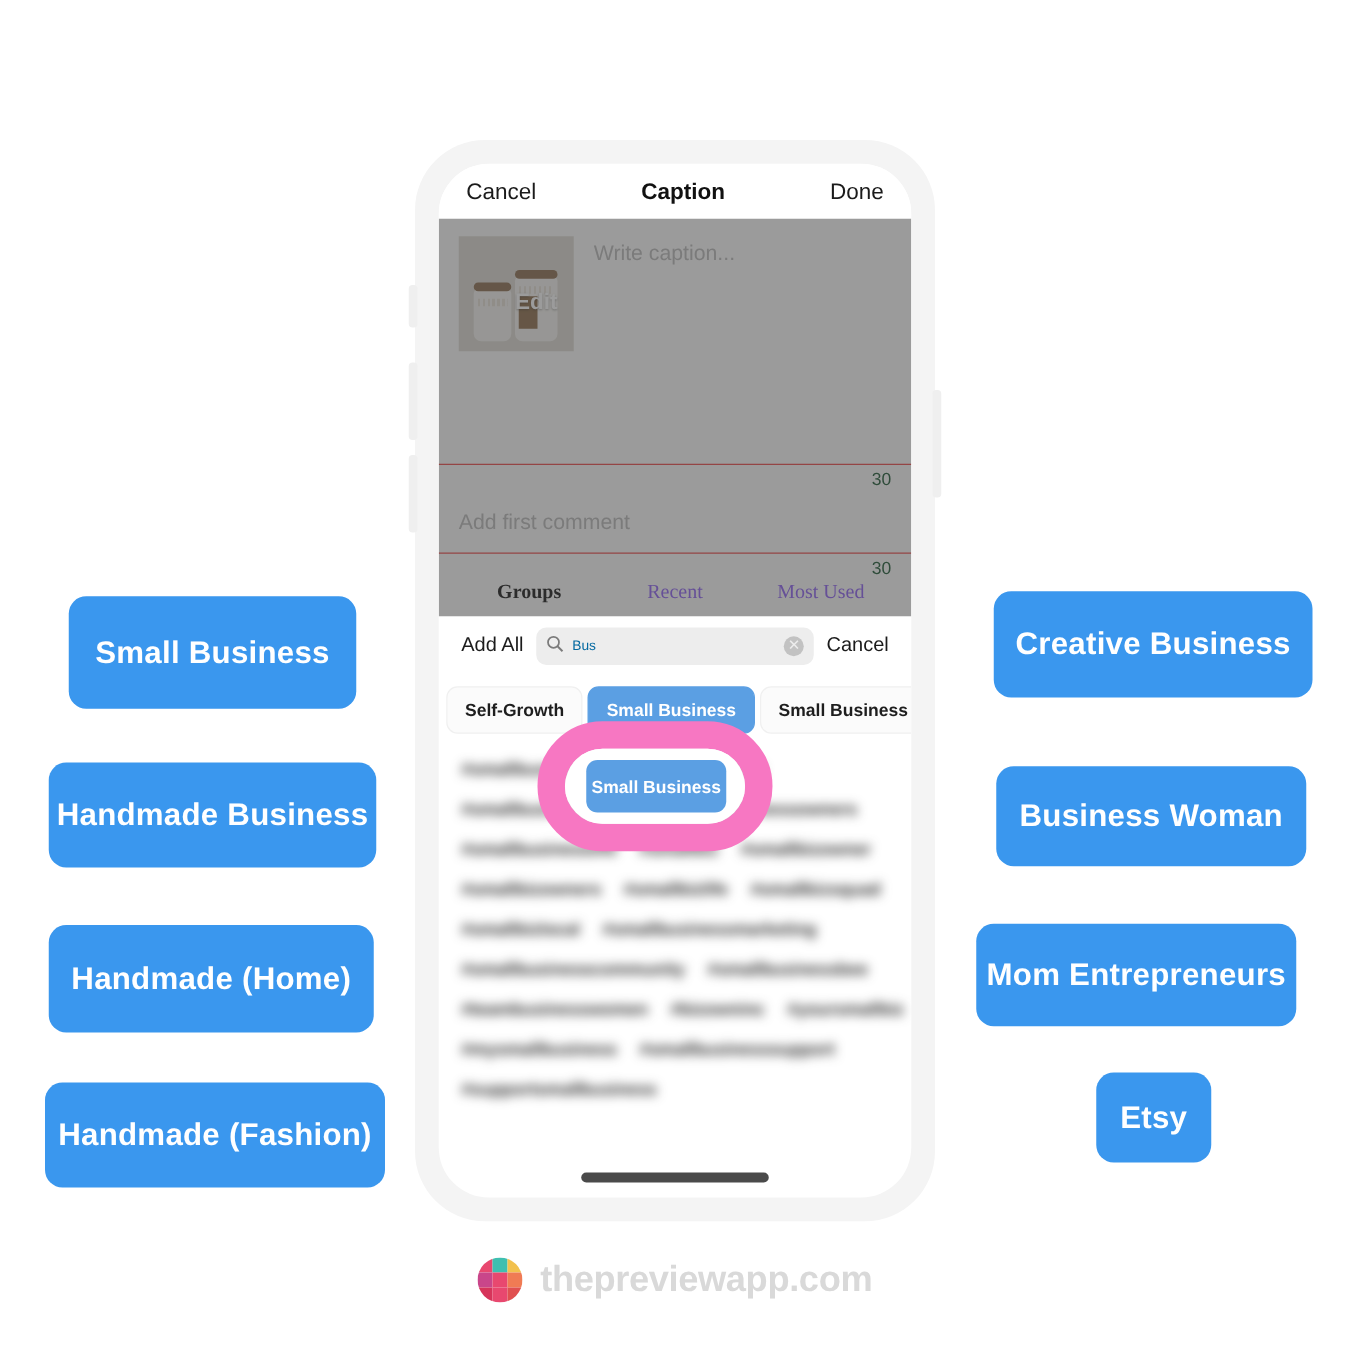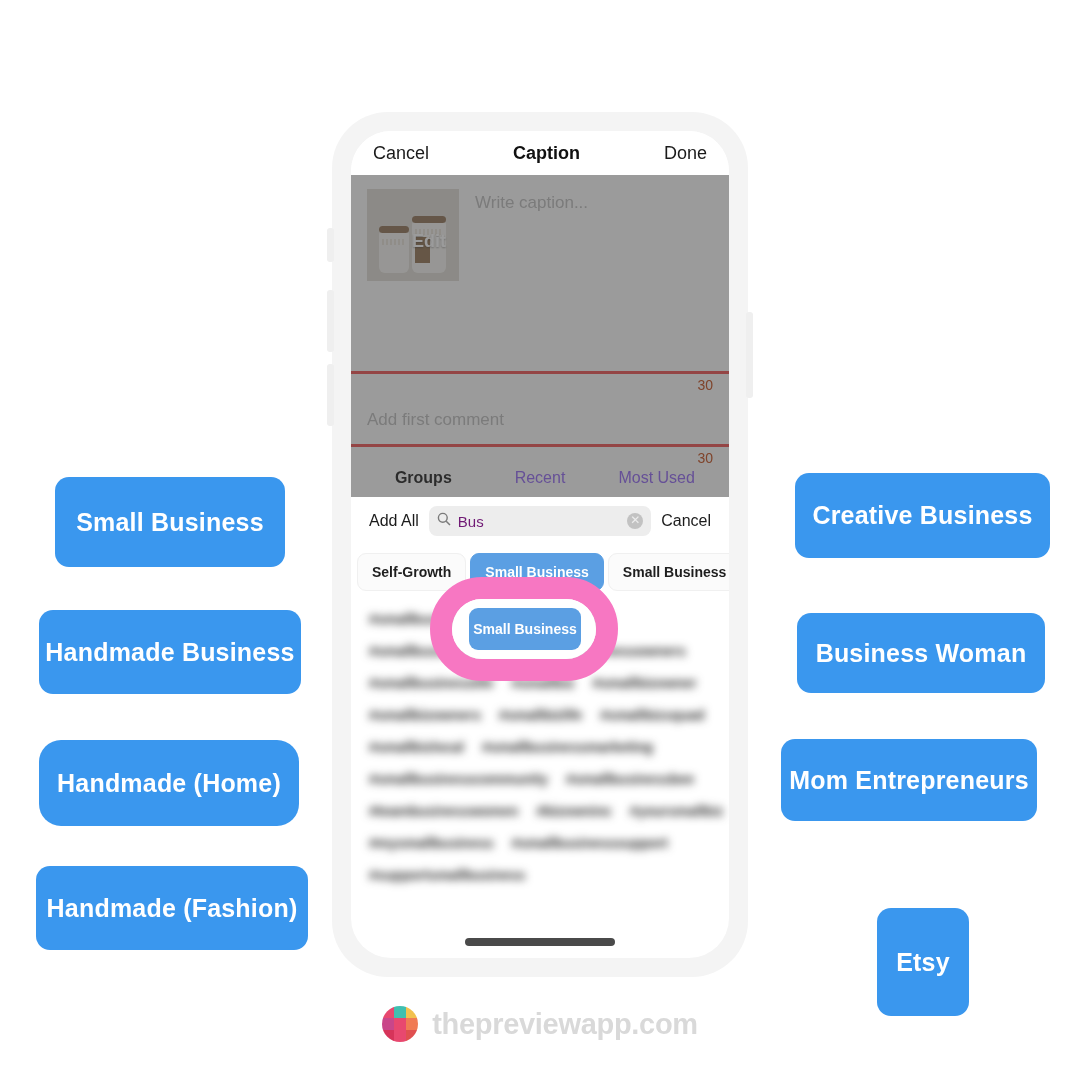--- a/index.html
+++ b/index.html
@@ -34,21 +34,21 @@
   
   #chip-small-business    { left: 55px;  top: 477px; width: 230px; height: 90px; font-size: 25px; }
   #chip-handmade-business { left: 39px;  top: 610px; width: 262px; height: 84px; font-size: 25px; }
   #chip-handmade-home     { left: 39px;  top: 740px; width: 260px; height: 86px; font-size: 25px; }
   #chip-handmade-fashion  { left: 36px;  top: 866px; width: 272px; height: 84px; font-size: 25px; }
 
   
   #chip-creative-business { left: 795px; top: 473px; width: 255px; height: 85px; font-size: 25px; }
   #chip-business-woman    { left: 797px; top: 613px; width: 248px; height: 80px; font-size: 25px; }
   #chip-mom-entrepreneurs { left: 781px; top: 739px; width: 256px; height: 82px; font-size: 25px; }
-  #chip-etsy              { left: 877px; top: 908px; width: 92px;  height: 108px; font-size: 25px; }
+  #chip-etsy              { left: 877px; top: 858px; width: 92px;  height: 72px; font-size: 25px; }
 
   
   #phone-frame {
     position: absolute;
     left: 332px;
     top: 112px;
     width: 416px;
     height: 865px;
     background: #f4f4f4;
     border-radius: 56px;
@@ -220,40 +220,41 @@
     font-weight: bold;
     text-shadow: 0 1px 2px rgba(0,0,0,.35);
     margin-left: 32px;
   }
   #caption-placeholder {
     font-size: 17px;
     color: #b9b9b9;
     padding-top: 4px;
   }
   .count-row {
-    border-top: 3px solid #ef4444;
+    border-top: 1px solid #ef4444;
     text-align: right;
     padding: 3px 16px 3px 0;
     font-size: 14px;
-    color: #c2410c;
+    color: #14532d;
   }
   #comment-row {
     padding: 14px 16px;
     font-size: 17px;
     color: #b9b9b9;
   }
   #hashtags-heading {
     padding: 12px 16px 8px 16px;
     font-size: 14px;
     color: #9d9d9d;
     letter-spacing: .4px;
   }
   #segmented-tabs {
     display: flex;
     padding: 0 14px 10px 14px;
+    font-family: Liberation Serif, serif;
   }
   #segmented-tabs > div {
     flex: 1;
     text-align: center;
     font-size: 16px;
     color: #8b5cf6;
   }
   #segmented-tabs > div.active { color: #0d0d0d; font-weight: bold; }
 
   
@@ -270,21 +271,21 @@
     flex: 1;
     height: 30px;
     background: #ededed;
     border-radius: 8px;
     display: flex;
     align-items: center;
     padding: 0 8px;
     gap: 7px;
     box-sizing: border-box;
   }
-  #search-value { font-size: 15px; color: #701a75; flex: 1; }
+  #search-value { font-size: 11px; color: #0369a1; flex: 1; }
   #search-clear {
     width: 16px; height: 16px;
     border-radius: 50%;
     background: #c2c2c2;
     color: #ededed;
     font-size: 12px;
     line-height: 15px;
     text-align: center;
     flex: 0 0 auto;
   }
@@ -417,21 +418,21 @@
 </style>
 </head>
 <body>
 
 <div class="label-chip" id="chip-small-business" style="background: rgb(58, 151, 238);">
   <span>Small Business</span>
 </div>
 <div class="label-chip" id="chip-handmade-business" style="background: rgb(58, 151, 238);">
   <span>Handmade Business</span>
 </div>
-<div class="label-chip" id="chip-handmade-home" style="background: rgb(58, 151, 238); border-radius: 22px;">
+<div class="label-chip" id="chip-handmade-home" style="background: rgb(58, 151, 238);">
   <span>Handmade (Home)</span>
 </div>
 <div class="label-chip" id="chip-handmade-fashion" style="background: rgb(58, 151, 238);">
   <span>Handmade (Fashion)</span>
 </div>
 
 <div class="label-chip" id="chip-creative-business" style="background: rgb(58, 151, 238);">
   <span>Creative Business</span>
 </div>
 <div class="label-chip" id="chip-business-woman" style="background: rgb(58, 151, 238);">

